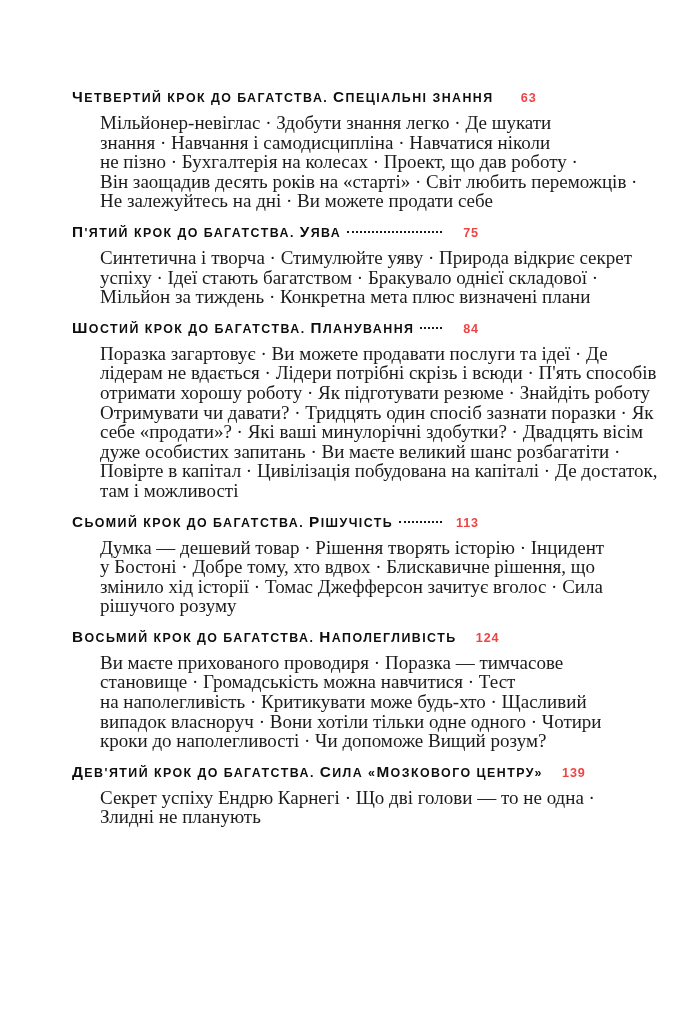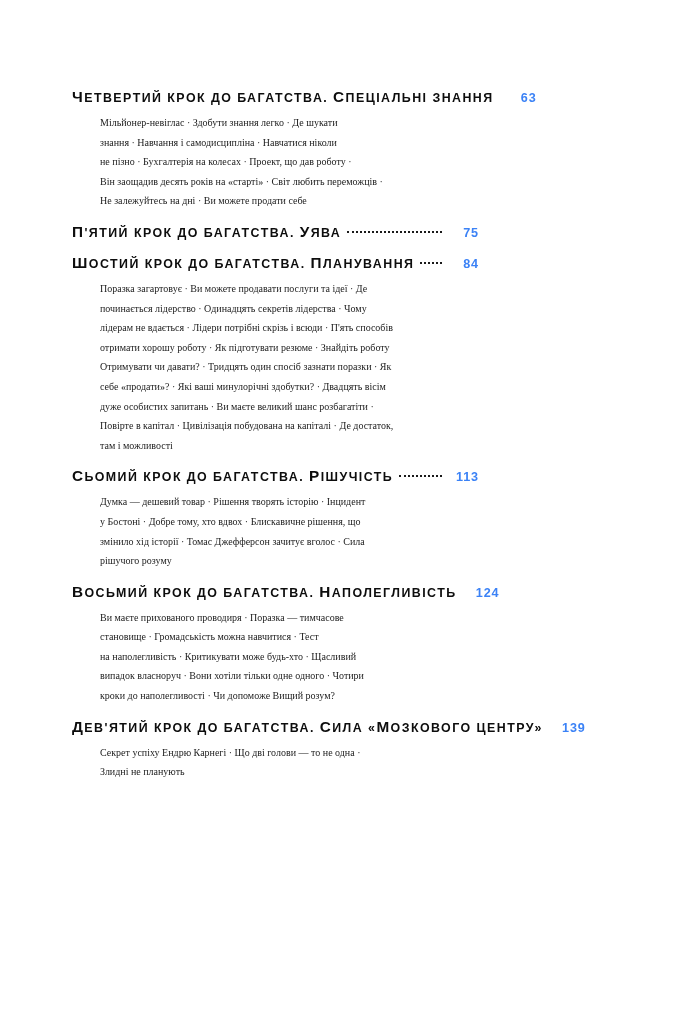--- a/index.html
+++ b/index.html
@@ -74,32 +74,32 @@
     bottom: 4px;
     height: 0;
     border-bottom: 2px dotted #1a1a1a;
   }
 
   .entry-page {
     font-family: "Liberation Sans", "DejaVu Sans", sans-serif;
     font-weight: bold;
     font-size: 12.6px;
     letter-spacing: 0.9px;
-    color: #3b82f6;
+    color: #ef4444;
     flex: 0 0 auto;
     text-align: right;
     min-width: 30px;
     line-height: 17px;
   }
 
   
   .entry-body {
     margin: 6px 0 0 28px;
     font-family: "Liberation Serif", "DejaVu Serif", serif;
-    font-size: 10px;
+    font-size: 19px;
     line-height: 19.6px;
     color: #1b1b1b;
     max-width: 420px;
     text-align: left;
   }
   .entry-body .ln {
     display: block;
     white-space: nowrap;
   }
 </style>
@@ -121,30 +121,34 @@
           <span class="ln">Він заощадив десять років на «старті» · Світ любить переможців ·</span>
           <span class="ln">Не залежуйтесь на дні · Ви можете продати себе</span>
         </div>
       </div>
       <div class="toc-entry">
         <div class="entry-head">
           <span class="entry-title"><span class="cap">П</span><span>'</span><span>я</span><span>т</span><span>и</span><span>й</span><span> </span><span>к</span><span>р</span><span>о</span><span>к</span><span> </span><span>д</span><span>о</span><span> </span><span>б</span><span>а</span><span>г</span><span>а</span><span>т</span><span>с</span><span>т</span><span>в</span><span>а</span><span>.</span><span> </span><span class="cap">У</span><span>я</span><span>в</span><span>а</span></span>
           <span class="leader"></span>
           <span class="entry-page">75</span>
         </div>
+        <div class="entry-body">
+          <span class="ln">Синтетична і творча · Стимулюйте уяву · Природа відкриє секрет</span>
+          <span class="ln">успіху · Ідеї стають багатством · Бракувало однієї складової ·</span>
+          <span class="ln">Мільйон за тиждень · Конкретна мета плюс визначені плани</span>
+        </div>
       </div>
       <div class="toc-entry">
         <div class="entry-head">
           <span class="entry-title"><span class="cap">Ш</span><span>о</span><span>с</span><span>т</span><span>и</span><span>й</span><span> </span><span>к</span><span>р</span><span>о</span><span>к</span><span> </span><span>д</span><span>о</span><span> </span><span>б</span><span>а</span><span>г</span><span>а</span><span>т</span><span>с</span><span>т</span><span>в</span><span>а</span><span>.</span><span> </span><span class="cap">П</span><span>л</span><span>а</span><span>н</span><span>у</span><span>в</span><span>а</span><span>н</span><span>н</span><span>я</span></span>
           <span class="leader"></span>
           <span class="entry-page">84</span>
         </div>
         <div class="entry-body">
           <span class="ln">Поразка загартовує · Ви можете продавати послуги та ідеї · Де</span>
-          <span class="ln">починається лідерство · Одинадцять секретів лідерства · Чому</span>
           <span class="ln">лідерам не вдається · Лідери потрібні скрізь і всюди · П'ять способів</span>
           <span class="ln">отримати хорошу роботу · Як підготувати резюме · Знайдіть роботу</span>
           <span class="ln">Отримувати чи давати? · Тридцять один спосіб зазнати поразки · Як</span>
           <span class="ln">себе «продати»? · Які ваші минулорічні здобутки? · Двадцять вісім</span>
           <span class="ln">дуже особистих запитань · Ви маєте великий шанс розбагатіти ·</span>
           <span class="ln">Повірте в капітал · Цивілізація побудована на капіталі · Де достаток,</span>
           <span class="ln">там і можливості</span>
         </div>
       </div>
       <div class="toc-entry">

